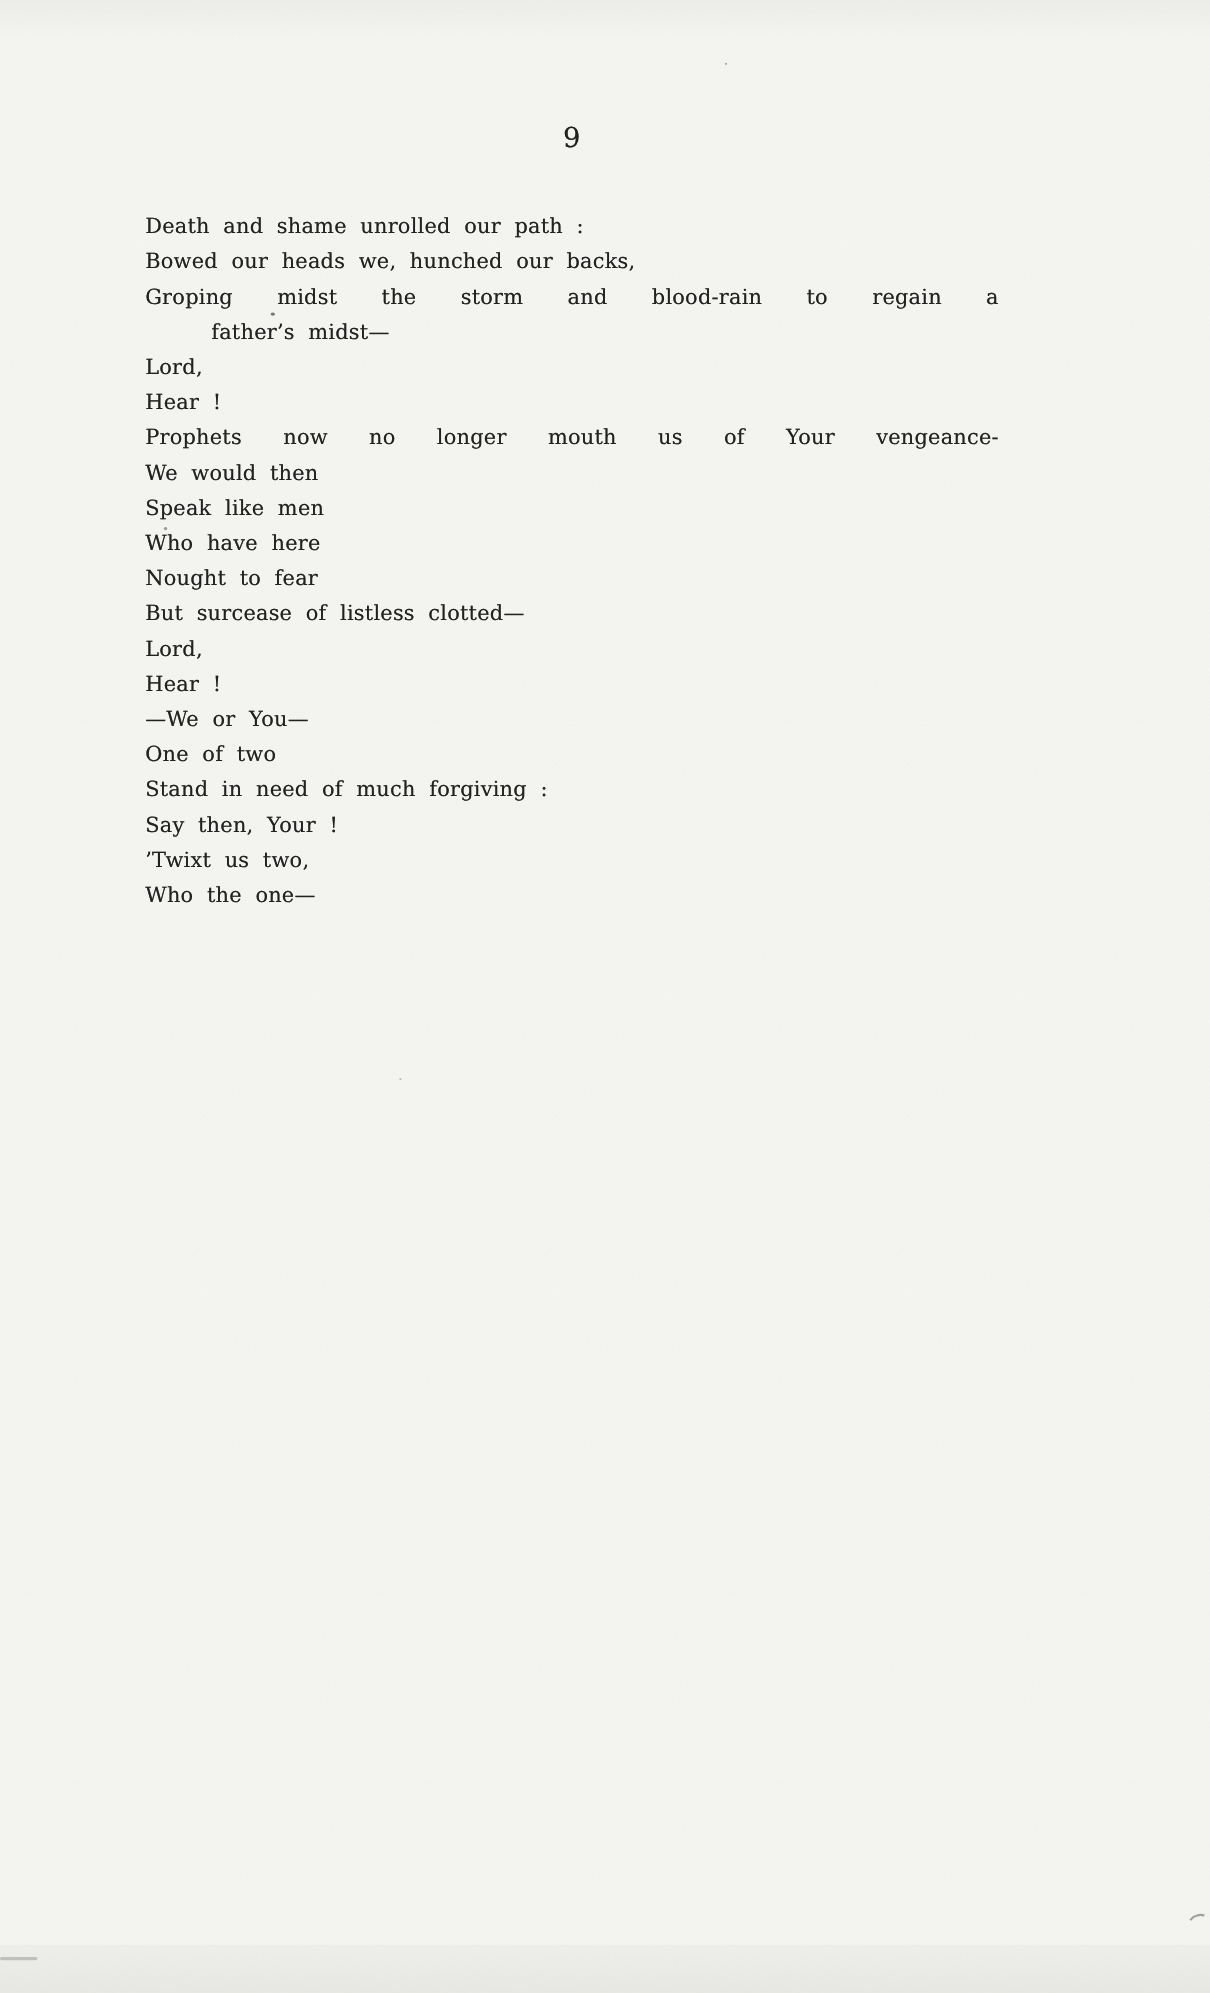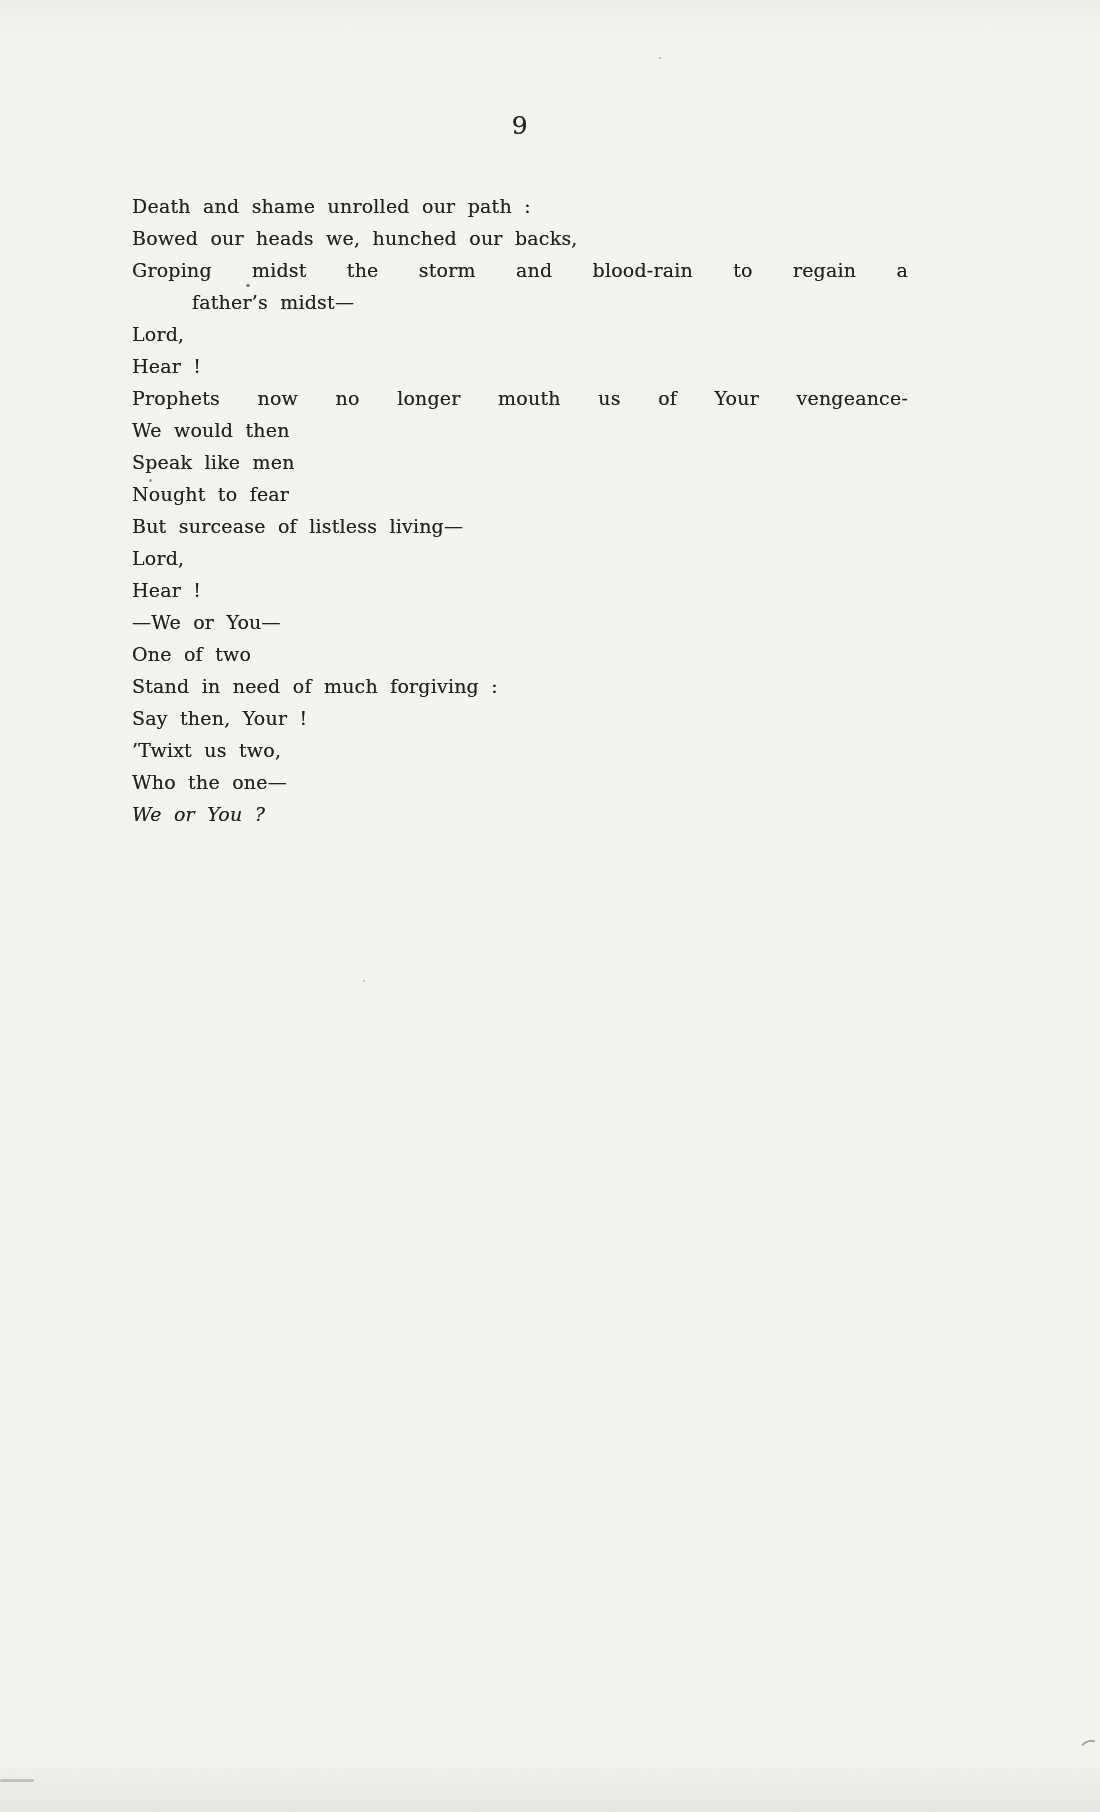--- a/index.html
+++ b/index.html
@@ -115,31 +115,31 @@
   <div class="poem">
     <div class="line">Death and shame unrolled our path :</div>
     <div class="line">Bowed our heads we, hunched our backs,</div>
     <div class="line justified">Groping midst the storm and blood-rain to regain a</div>
     <div class="line indent">father’s midst—</div>
     <div class="line">Lord,</div>
     <div class="line">Hear !</div>
     <div class="line justified">Prophets now no longer mouth us of Your vengeance-</div>
     <div class="line">We would then</div>
     <div class="line">Speak like men</div>
+    <div class="line">Who have here</div>
     <div class="line">Nought to fear</div>
-    <div class="line">But surcease of listless living—</div>
+    <div class="line">But surcease of listless clotted—</div>
     <div class="line">Lord,</div>
     <div class="line">Hear !</div>
     <div class="line">—We or You—</div>
     <div class="line">One of two</div>
     <div class="line">Stand in need of much forgiving :</div>
     <div class="line">Say then, Your !</div>
     <div class="line">’Twixt us two,</div>
     <div class="line">Who the one—</div>
-    <div class="line italic">We or You ?</div>
   </div>
 
   <div class="artifacts">
     <div class="speck s1"></div>
     <div class="speck s2"></div>
     <div class="speck s3"></div>
     <div class="speck s4"></div>
     <div class="mark-right"></div>
     <div class="mark-left"></div>
   </div>

